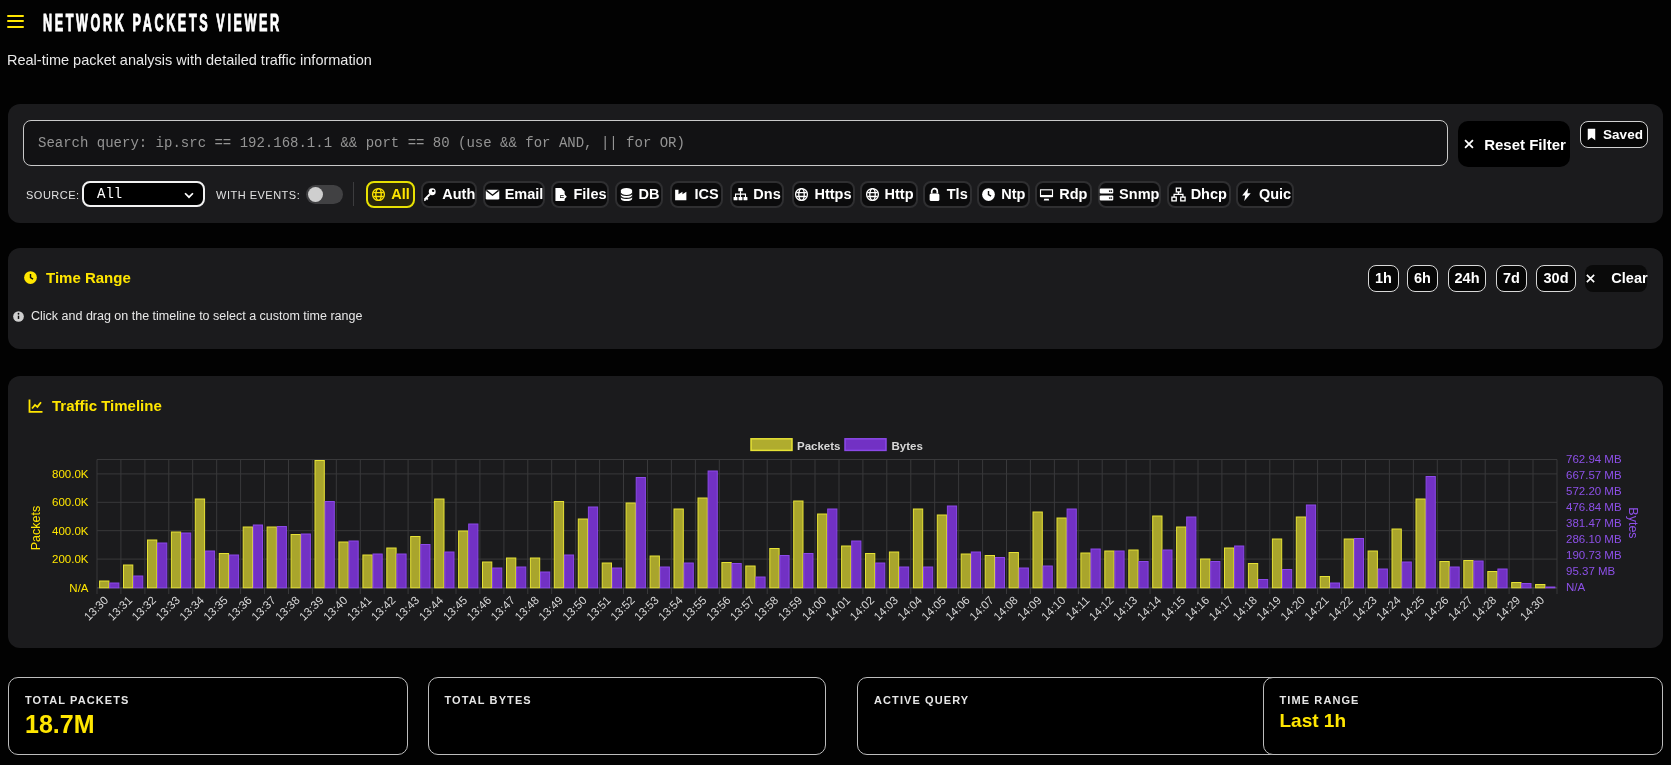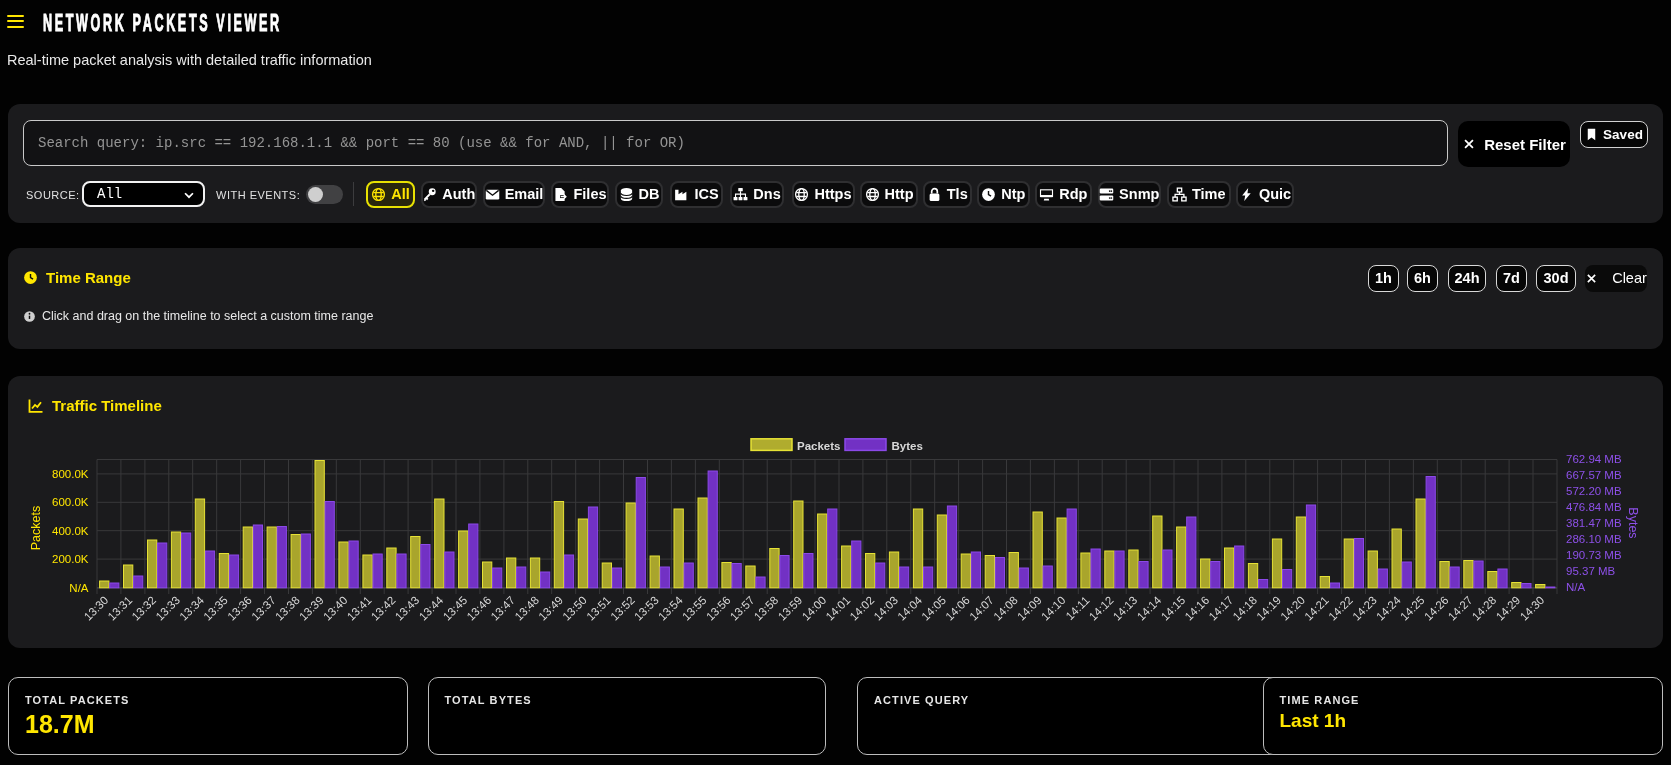--- a/index.html
+++ b/index.html
@@ -29,21 +29,21 @@
 #toggle::after { content:""; position:absolute; left:2px; top:2px; width:15px; height:15px;
   background:#cfcfcf; border-radius:50%; }
 #vdiv { position:absolute; left:345px; top:78px; width:1px; height:24px; background:#3c3c3e; }
 .pbtn { position:absolute; top:76.5px; height:27px; background:#0b0b0c; border:2px solid #2f2f31;
   border-radius:8px; color:#fff; font-weight:bold; font-size:14.5px; display:flex; align-items:center;
   justify-content:center; gap:5px; }
 .pbtn.active { background:#28260e; border-color:#e8e202; color:#ffe600; }
 .trbtn { position:absolute; top:16.5px; height:27.5px; background:#060606; border:1.5px solid #d8d8d8;
   border-radius:8px; color:#fff; font-weight:bold; font-size:14.5px; display:flex; align-items:center; justify-content:center; }
 .trclear { position:absolute; top:16.5px; height:27.5px; background:#0a0a0a; border-radius:8px;
-  color:#fff; font-weight:normal; font-size:14.5px; display:flex; align-items:center; justify-content:center; gap:14px; }
+  color:#fff; font-weight:bold; font-size:14.5px; display:flex; align-items:center; justify-content:center; gap:14px; }
 .ptitle { position:absolute; display:flex; align-items:center; gap:8px; color:#ffe600;
   font-weight:bold; font-size:15px; }
 .card { position:absolute; top:0; height:77.5px; background:#000; border:1px solid #bdbdbd;
   border-radius:10px; padding:16px 16px 0 16px; }
 .ct { font-size:11px; color:#e6e6e6; letter-spacing:1.1px; font-weight:bold; }
 .cv { color:#ffe600; font-weight:bold; margin-top:4px; }
 </style></head>
 <body>
 
 <div class="hline" style="top:14.5px"></div>
@@ -193,21 +193,21 @@
     </div>
     <div class="pbtn" style="left:1159px;width:63.5px">
       <svg width="15" height="15" viewBox="0 0 16 16" style="flex:none">
         <g fill="none" stroke="#fff" stroke-width="1.4">
           <rect x="5.7" y="1.2" width="4.6" height="4"></rect>
           <rect x="1" y="10.8" width="4.6" height="4"></rect>
           <rect x="10.4" y="10.8" width="4.6" height="4"></rect>
           <path d="M8 5.2v2.6M3.3 10.8V7.8h9.4v3"></path>
         </g>
       </svg>
-      <span>Time</span>
+      <span>Dhcp</span>
     </div>
     <div class="pbtn" style="left:1228px;width:58px">
       <svg width="15" height="15" viewBox="0 0 16 16" style="flex:none">
         <path fill="#fff" d="M9.8 1L3.4 9h3.2l-1 6 6.9-8.4H9z"></path>
       </svg>
       <span>Quic</span>
     </div>
 </div>
 
 <div class="panel" style="top:248px;height:101px">
@@ -222,21 +222,21 @@
     <div class="trbtn" style="left:1399px;width:31px">6h</div>
     <div class="trbtn" style="left:1440px;width:38px">24h</div>
     <div class="trbtn" style="left:1488px;width:31px">7d</div>
     <div class="trbtn" style="left:1528px;width:40px">30d</div>
     <div class="trclear" style="left:1577px;width:62px">
       <svg width="13" height="13" viewBox="0 0 16 16" style="flex:none">
         <path d="M3.5 3.5l9 9M12.5 3.5l-9 9" stroke="#fff" stroke-width="2" fill="none"></path>
       </svg>
       <span>Clear</span>
     </div>
-  <div style="position:absolute;left:15px;top:61px;display:flex;align-items:center;gap:6px;color:#e8e8e8;font-size:12.5px">
+  <div style="position:absolute;left:4px;top:61px;display:flex;align-items:center;gap:6px;color:#e8e8e8;font-size:12.5px">
       <svg width="13" height="13" viewBox="0 0 16 16" style="flex:none">
         <circle cx="8" cy="8" r="6.6" fill="#cfcfcf"></circle>
         <path d="M8 7v4" stroke="#0d0d0d" stroke-width="1.8"></path>
         <circle cx="8" cy="4.6" r="1.1" fill="#0d0d0d"></circle>
       </svg>
       <span>Click and drag on the timeline to select a custom time range</span>
     </div>
 </div>
 
 <div class="panel" style="top:376px;height:272px">

